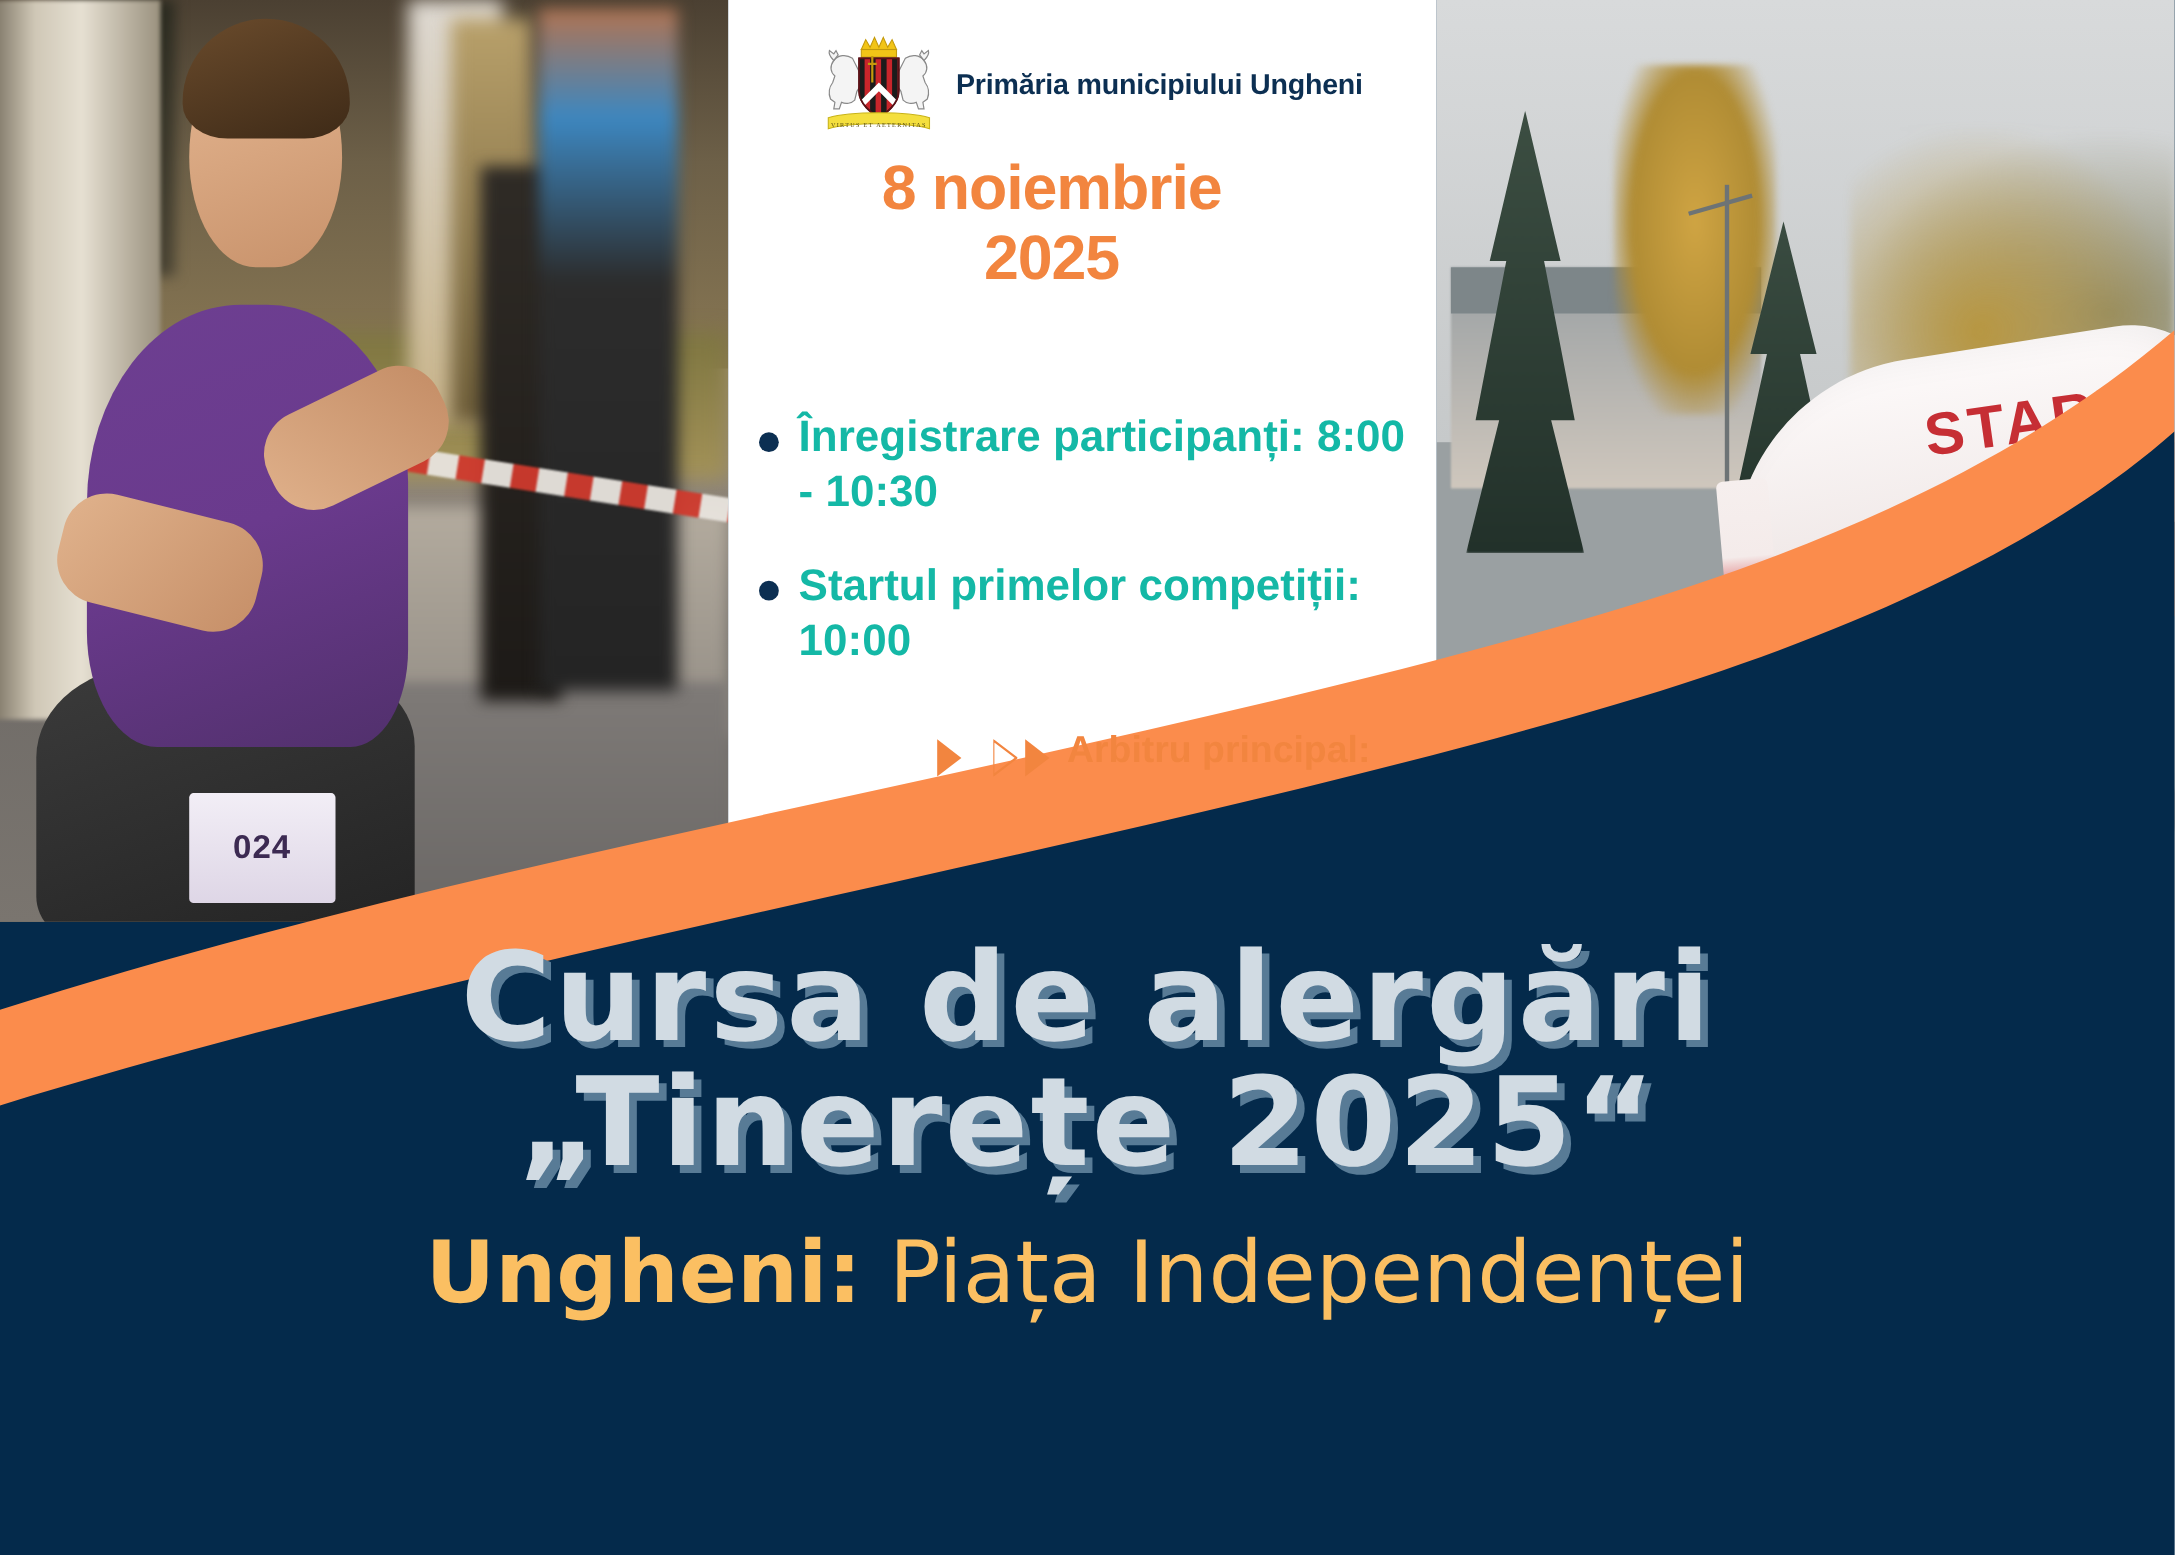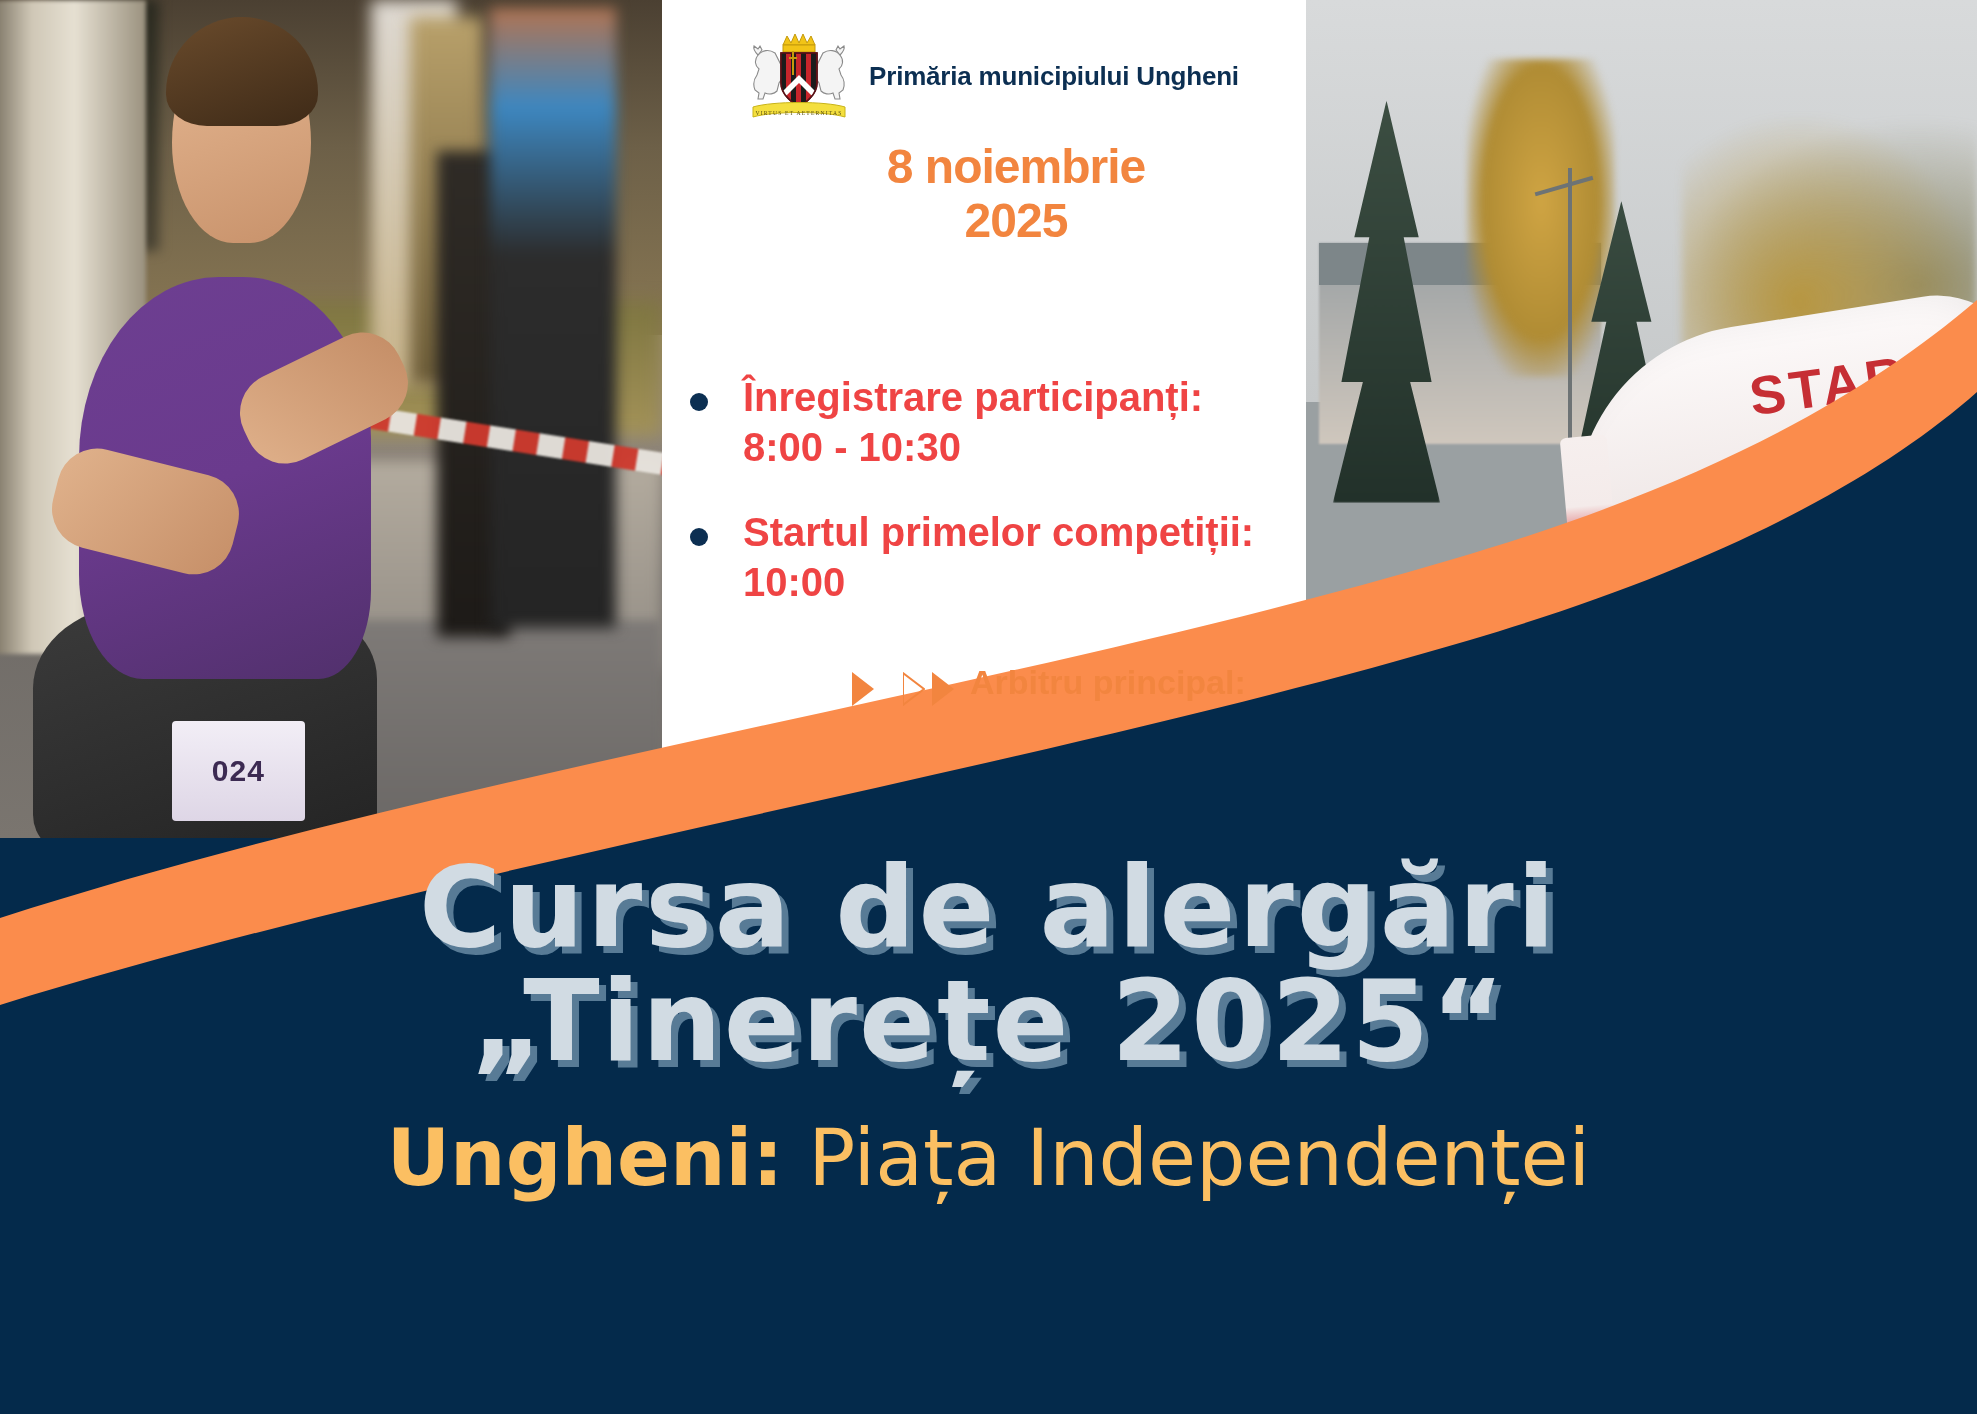--- a/index.html
+++ b/index.html
@@ -137,31 +137,31 @@
   #org-header{
     position:absolute;left:712px;top:22px;width:560px;height:110px;
     display:flex;align-items:center;gap:16px;justify-content:center;
   }
   #org-name{
     color:#0c2f52;font-size:26px;font-weight:bold;line-height:1.15;
     letter-spacing:-.2px;
   }
 
   #event-date{
-    position:absolute;left:694px;top:140px;width:644px;
+    position:absolute;left:634px;top:140px;width:644px;
     text-align:center;color:#F2853F;font-weight:bold;
-    font-size:48px;line-height:1.12;letter-spacing:-1px;
+    font-size:57px;line-height:1.12;letter-spacing:-1px;
   }
 
   #schedule{
     position:absolute;left:690px;top:372px;width:600px;
   }
   .sched-item{
-    display:flex;gap:35px;margin-bottom:34px;
-    color:#ef4444;font-size:40px;font-weight:bold;line-height:1.26;
+    display:flex;gap:18px;margin-bottom:34px;
+    color:#14b8a6;font-size:40px;font-weight:bold;line-height:1.26;
   }
   .sched-bullet{
     flex:0 0 auto;width:18px;height:18px;border-radius:50%;
     background:#0c2f52;margin-top:21px;
   }
 
   #referee{
     position:absolute;left:852px;top:660px;width:440px;
     display:flex;gap:16px;align-items:center;
   }

